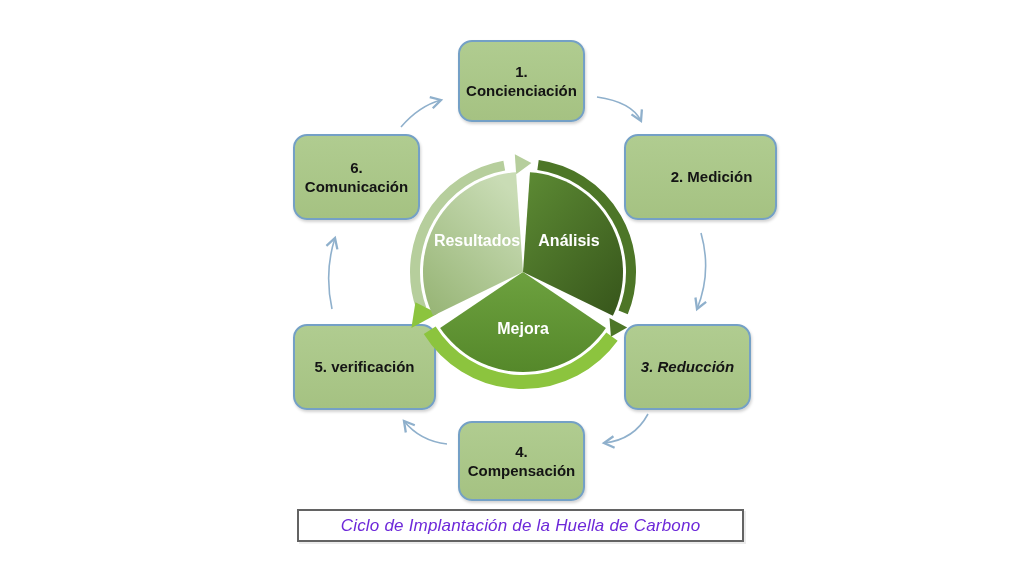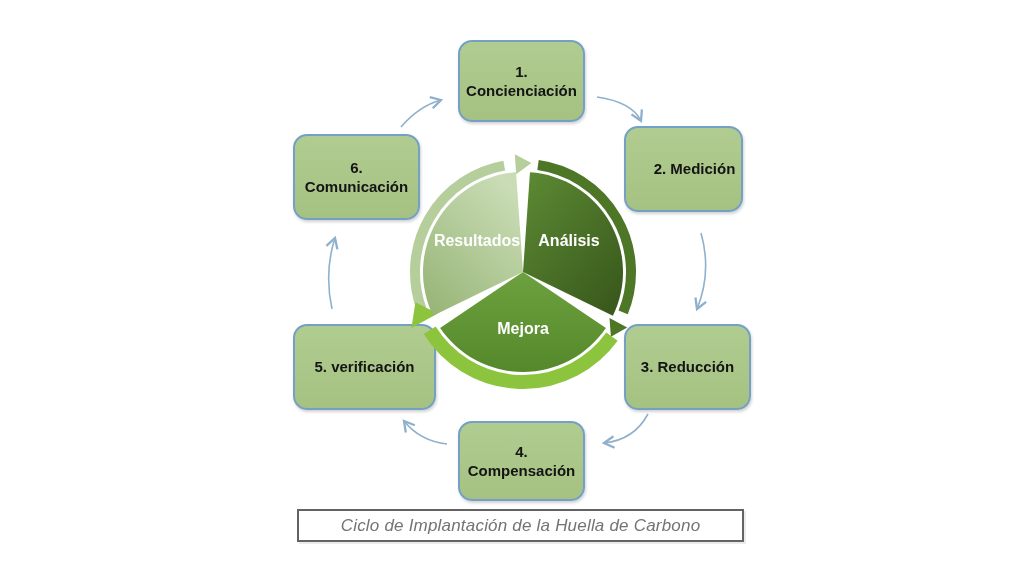--- a/index.html
+++ b/index.html
@@ -15,39 +15,39 @@
     border-radius:14px;
     display:flex;align-items:center;justify-content:center;
     box-shadow:1px 2px 3px rgba(0,0,0,0.18);
     box-sizing:border-box;
   }
   .step-label{
     font-weight:bold;font-size:15px;color:#141414;text-align:center;
     white-space:pre-line;line-height:1.3;
   }
   .s1{left:458px;top:40px;width:127px;height:82px;}
-  .s2{left:624px;top:126px;width:119px;height:86px;padding-left:22px;}
-  .s3{left:624px;top:324px;width:127px;height:86px;}
+  .s2{left:624px;top:134px;width:153px;height:86px;padding-left:22px;}
+  .s3{left:624px;top:324px;width:127px;height:86px;font-style:italic;}
   .s4{left:458px;top:421px;width:127px;height:80px;}
   .s5{left:293px;top:324px;width:143px;height:86px;}
   .s6{left:293px;top:134px;width:127px;height:86px;}
   .connectors{position:absolute;left:0;top:0;width:1024px;height:576px;pointer-events:none;}
   .cycle-svg{position:absolute;left:393px;top:142px;width:260px;height:260px;}
   .seg-label{
     font-family:"Liberation Sans",sans-serif;font-weight:bold;font-size:16px;
     fill:#ffffff;text-anchor:middle;
   }
   .title-box{
     position:absolute;left:297px;top:509px;width:447px;height:33px;
     background:#ffffff;border:2px solid #636363;box-sizing:border-box;
     display:flex;align-items:center;justify-content:center;
     box-shadow:2px 2px 0 rgba(0,0,0,0.08);
   }
   .title-text{
-    font-style:italic;font-size:17px;color:#737373;letter-spacing:0.2px;
+    font-style:italic;font-size:17px;color:#6d28d9;letter-spacing:0.2px;
   }
 </style>
 </head>
 <body>
 
 <div class="canvas">
 
   <div class="step-box s1">
     <span class="step-label">1.
 Concienciación</span>

